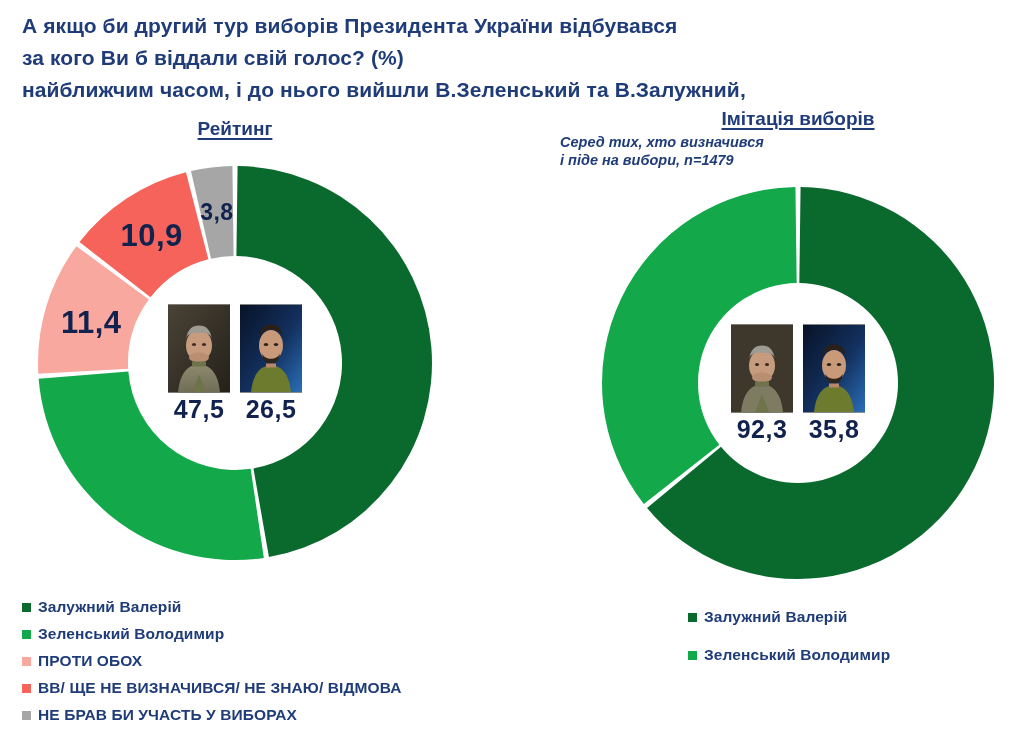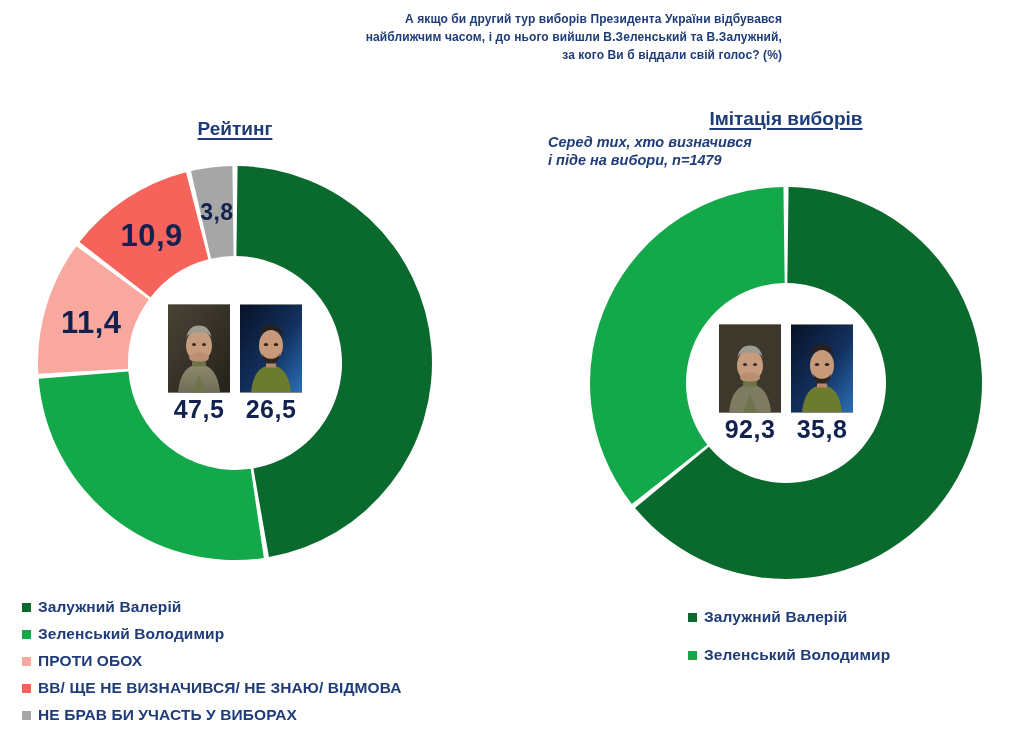--- a/index.html
+++ b/index.html
@@ -4,30 +4,29 @@
 <style>
   html,body{margin:0;padding:0;}
   body{
     width:1036px;height:746px;
     background:#ffffff;
     font-family:"Liberation Sans","DejaVu Sans",sans-serif;
     overflow:hidden;position:relative;
   }
   .question{
     position:absolute;left:22px;top:10px;width:760px;
-    color:#1F3C79;font-size:12px;font-weight:bold;line-height:1.52;
+    color:#1F3C79;font-size:21px;font-weight:bold;line-height:1.52;
     letter-spacing:0.1px;
-    text-align:right;
   }
   .question div{white-space:nowrap;}
 
   
   .panel{position:absolute;}
   .panel-left{left:0px;top:118px;width:470px;}
-  .panel-right{left:548px;top:108px;width:476px;}
+  .panel-right{left:560px;top:108px;width:476px;}
 
   .chart-title{
     text-align:center;color:#1F3C79;font-size:19px;font-weight:bold;
     text-decoration:underline;text-underline-offset:3px;
     text-decoration-thickness:2px;
   }
   .chart-subtitle{
     text-align:left;color:#1F3C79;font-size:14.5px;font-weight:bold;
     font-style:italic;line-height:1.25;margin-top:3px;
   }
@@ -67,22 +66,22 @@
   .legend-text{
     color:#1F3C79;font-size:15.5px;font-weight:bold;white-space:nowrap;
     letter-spacing:0.1px;
   }
 </style>
 </head>
 <body>
 
 <div class="question">
   <div>А якщо би другий тур виборів Президента України відбувався</div>
+  <div>за кого Ви б віддали свій голос? (%)</div>
   <div>найближчим часом, і до нього вийшли В.Зеленський та В.Залужний,</div>
-  <div>за кого Ви б віддали свій голос? (%)</div>
 </div>
 
 <div class="panel panel-left">
   <div class="chart-title">Рейтинг</div>
 
   <div class="donut-wrap" id="donut-left" style="width:410px;height:410px;margin-top:18px;">
     <svg viewBox="0 0 410 410" width="410" height="410">
       <g id="slices-left">
           <path d="M207.57865032755487 8.016877467920608 A197 197 0 0 1 238.94058100077606 399.05421139807754 L223.43473181260424 310.40000314514873 A107 107 0 0 0 206.40058672613387 98.00916694958126 Z" fill="#0A6A2E"></path>
           <path d="M233.84920335065942 399.87617470083995 A197 197 0 0 1 8.639017608125783 220.85448183000804 L98.3470806297942 213.61131754218712 A107 107 0 0 0 220.66936425644954 310.84645021822274 Z" fill="#13A94A"></path>

